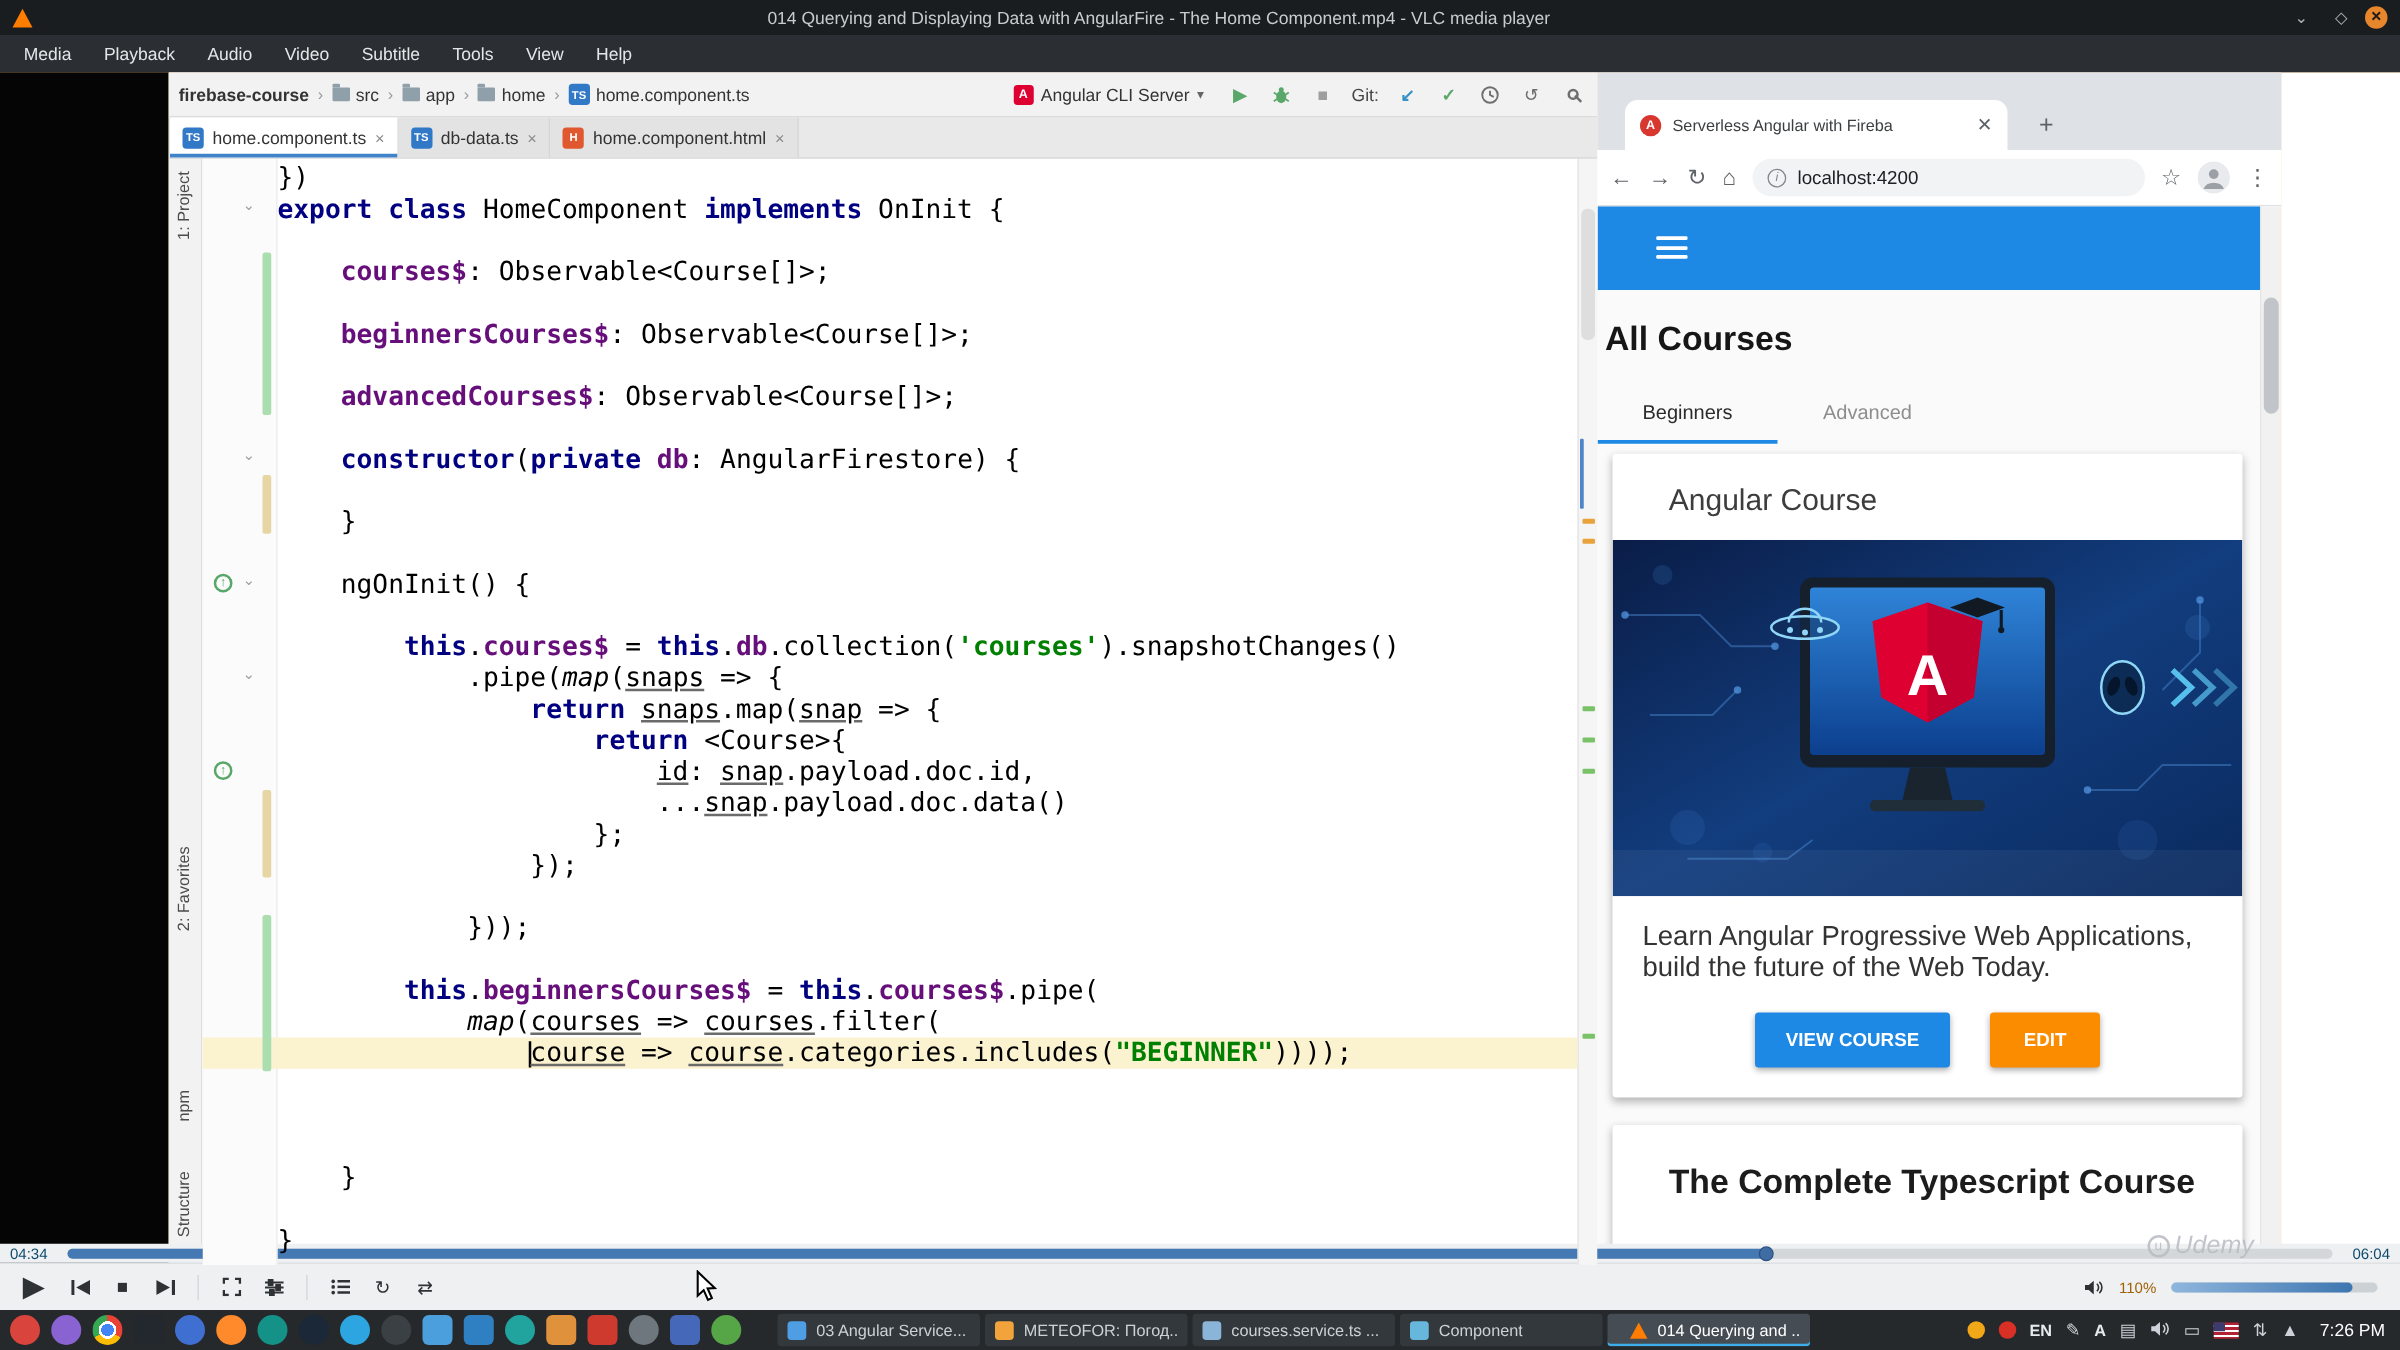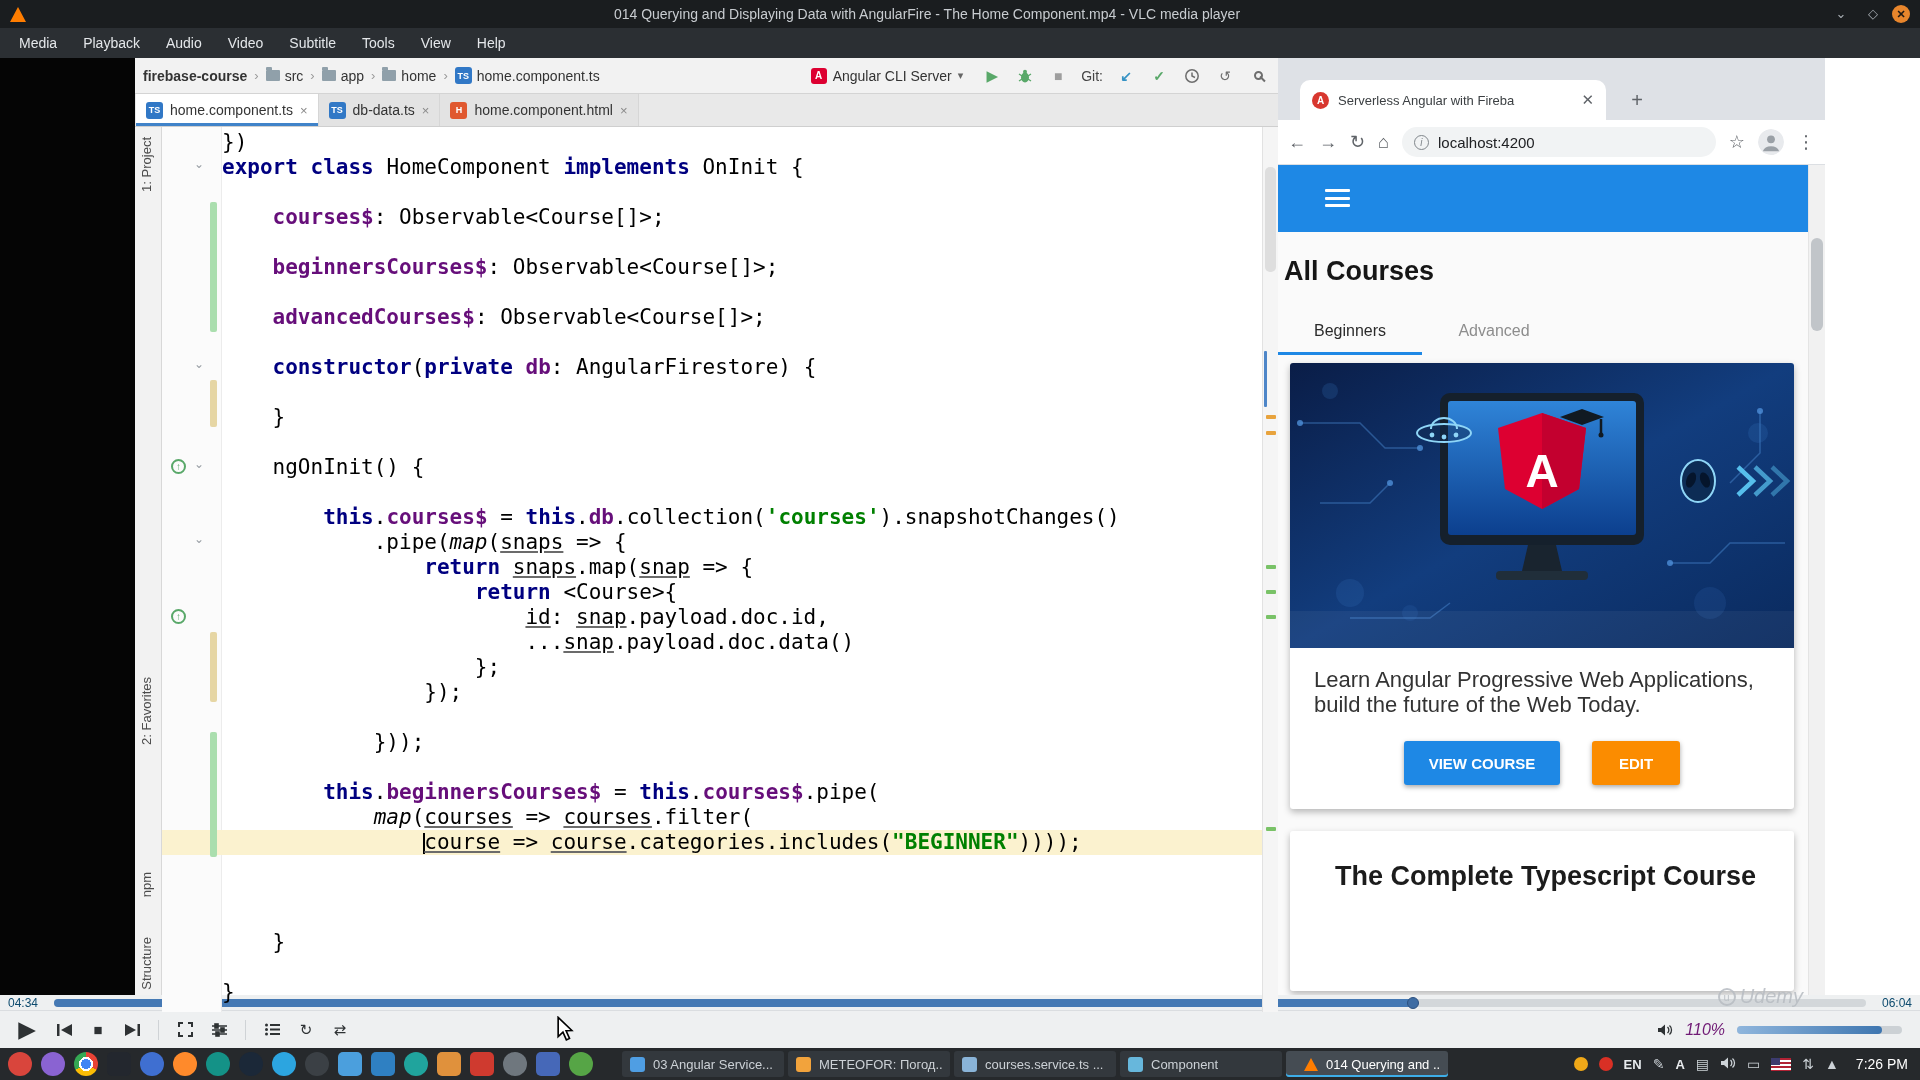--- a/index.html
+++ b/index.html
@@ -119,21 +119,21 @@
   .seek-row { position:absolute; left:0; top:995px; width:1920px; height:15px; background:#eef0f1; display:flex; align-items:center; padding:0 8px; gap:8px; }
   .time { font-size:12px; color:#0c4a6e; width:38px; flex:none; }
   .time.right { text-align:right; }
   .seek { flex:1; height:8px; background:#d3d7da; border-radius:4px; position:relative; }
   .seek-fill { position:absolute; left:0; top:0; bottom:0; background:var(--seek,#4579b4); border-radius:4px 0 0 4px; }
   .seek-handle { position:absolute; top:-2px; width:12px; height:12px; border-radius:50%; background:#3e6ca3; border:1px solid #2d5180; }
   .controls-row { position:absolute; left:0; top:1010px; width:1920px; height:38px; background:#eef0f1; border-top:1px solid #dadde0; display:flex; align-items:center; padding:0 10px; gap:6px; }
   .ctl { width:28px; height:28px; display:inline-flex; align-items:center; justify-content:center; color:#2e3234; font-size:15px; }
   .ctl.big { font-size:23px; width:34px; }
   .ctl-sep { width:1px; height:20px; background:#cfd3d6; margin:0 6px; }
-  .vol-label { font-size:16px; color:#701a75; margin-right:6px;font-style:italic; }
+  .vol-label { font-size:12px; color:#a16207; margin-right:6px; }
   .vol { width:165px; height:8px; background:#ccd1d5; border-radius:4px; position:relative; margin-right:8px; }
   .vol-fill { position:absolute; left:0; top:0; bottom:0; background:linear-gradient(90deg,#8fb6dd,#3e76b0); border-radius:4px; }
   
   .taskbar { position:absolute; left:0; top:1048px; width:1920px; height:32px; background:#26292c; display:flex; align-items:center; padding:0 8px; gap:5px; }
   .tl { width:24px; height:24px; border-radius:5px; flex:none; }
   .tl.circ { border-radius:50%; }
   .tl.chrome { border-radius:50%;
     background: radial-gradient(circle at center, #4285f4 0 5px, #fff 5px 7px, rgba(0,0,0,0) 7px),
                 conic-gradient(#ea4335 0deg 120deg, #fbbc05 120deg 240deg, #34a853 240deg 360deg); }
   .twindows { display:flex; gap:4px; margin-left:24px; }
@@ -330,20 +330,21 @@
               <span></span>
             </div>
         </div>
         <div class="page-heading">All Courses</div>
         <div class="page-tabs" id="ptabs">
             <div class="ptab active">Beginners</div>
             <div class="ptab">Advanced</div>
           </div>
 
         <div class="card">
+          <div class="card-title">Angular Course</div>
           <svg class="card-img" viewBox="0 0 504 285">
             <defs>
               <linearGradient id="bgG" x1="0" y1="0" x2="1" y2="1">
                 <stop offset="0" stop-color="#0a1d47"></stop>
                   <stop offset="0.5" stop-color="#123d7e"></stop>
                   <stop offset="1" stop-color="#0a2a5e"></stop>
               </linearGradient>
               <linearGradient id="scrG" x1="0" y1="0" x2="0" y2="1">
                 <stop offset="0" stop-color="#2f84d8"></stop>
                   <stop offset="1" stop-color="#0c3f8e"></stop>

